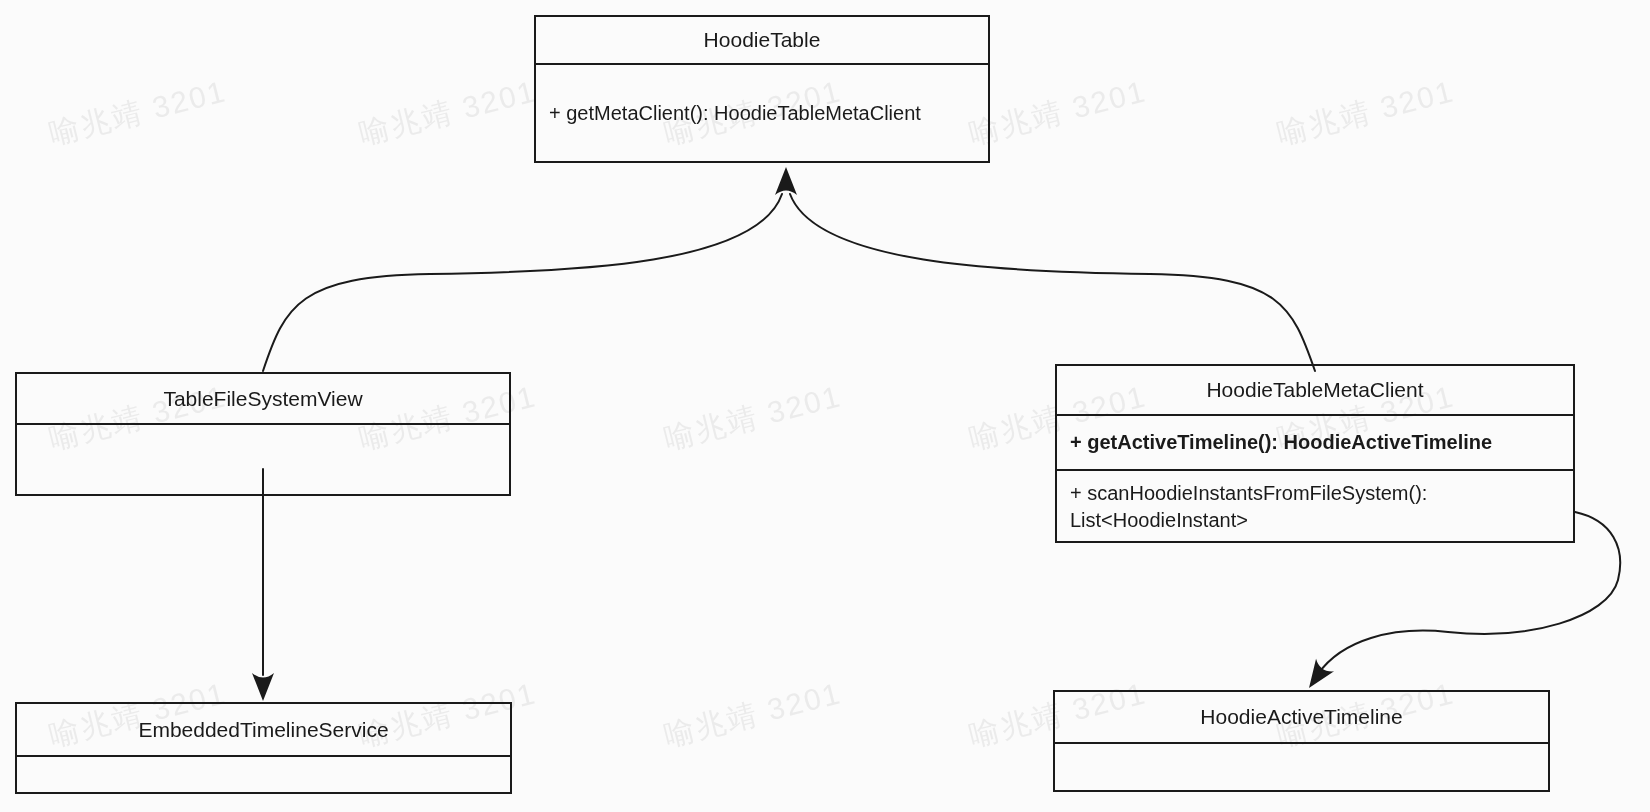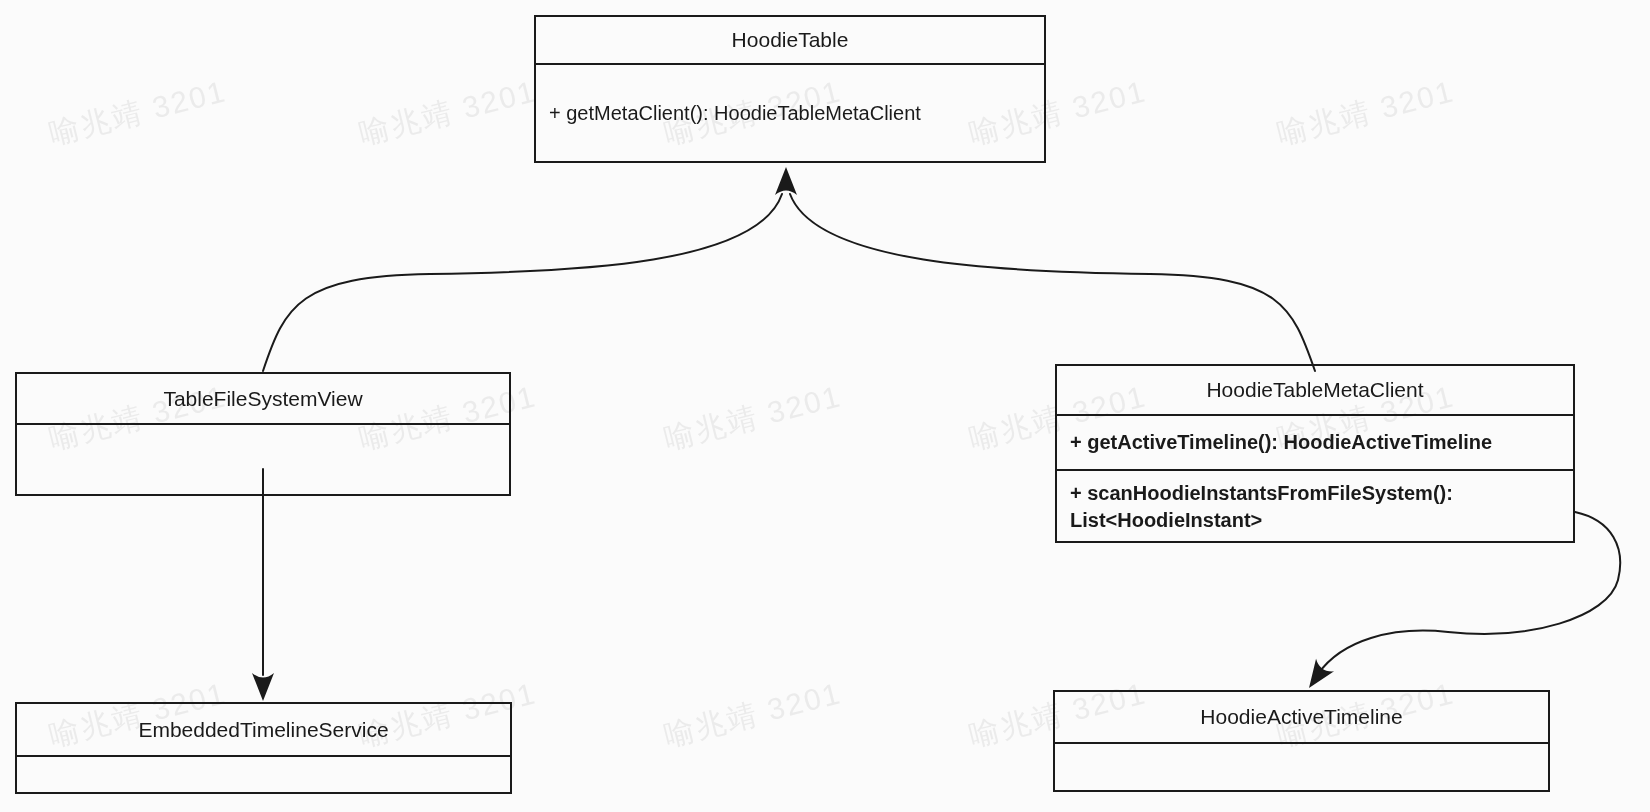--- a/index.html
+++ b/index.html
@@ -36,21 +36,21 @@
   .sect{
     border-top:2px solid #1a1a1a;box-sizing:border-box;
     font-size:20px;
   }
   .sect.methods{
     flex:1;display:flex;flex-direction:column;justify-content:space-around;
     padding:2px 13px;
   }
   .member{white-space:nowrap;}
   .sect.single{display:flex;align-items:center;padding:0 13px;white-space:nowrap;}
-  .sect.multi{flex:1;padding:9px 13px 0 13px;line-height:27px;font-weight:bold;}
+  .sect.multi{flex:1;padding:9px 13px 0 13px;line-height:27px;}
   .sect.empty{flex:1;}
   .bold{font-weight:700;}
 </style>
 </head>
 <body>
 
 <div id="watermark-layer">
     <span class="wm" style="left: 55px; top: 114px;">喻兆靖 3201</span>
     <span class="wm" style="left: 365px; top: 114px;">喻兆靖 3201</span>
     <span class="wm" style="left: 670px; top: 114px;">喻兆靖 3201</span>
@@ -75,21 +75,21 @@
     <path d="M 263 469 L 263 675"></path>
     <path d="M 1575 512 C 1612 520 1626 548 1618 580 C 1608 618 1528 641 1448 632 C 1392 626 1342 640 1318 674"></path>
   </g>
   <g fill="#1a1a1a">
     <path d="M0 0 L-11 28 Q0 19 11 28 Z" transform="translate(786,167)"></path>
     <path d="M0 0 L-11 28 Q0 19 11 28 Z" transform="translate(263,701) rotate(180)"></path>
     <path d="M0 0 L-11 28 Q0 19 11 28 Z" transform="translate(1309,688) rotate(215)"></path>
   </g>
 </svg>
 
-<div class="class-box" style="left:534px;top:15px;width:512px;height:148px">
+<div class="class-box" style="left:534px;top:15px;width:456px;height:148px">
   <div class="class-title" style="height:46px">HoodieTable</div>
   <div class="sect methods">
     <div class="member">+ getMetaClient(): HoodieTableMetaClient</div>
   </div>
 </div>
 
 <div class="class-box" style="left:15px;top:372px;width:496px;height:124px">
   <div class="class-title" style="height:49px">TableFileSystemView</div>
   <div class="sect empty"></div>
 </div>

